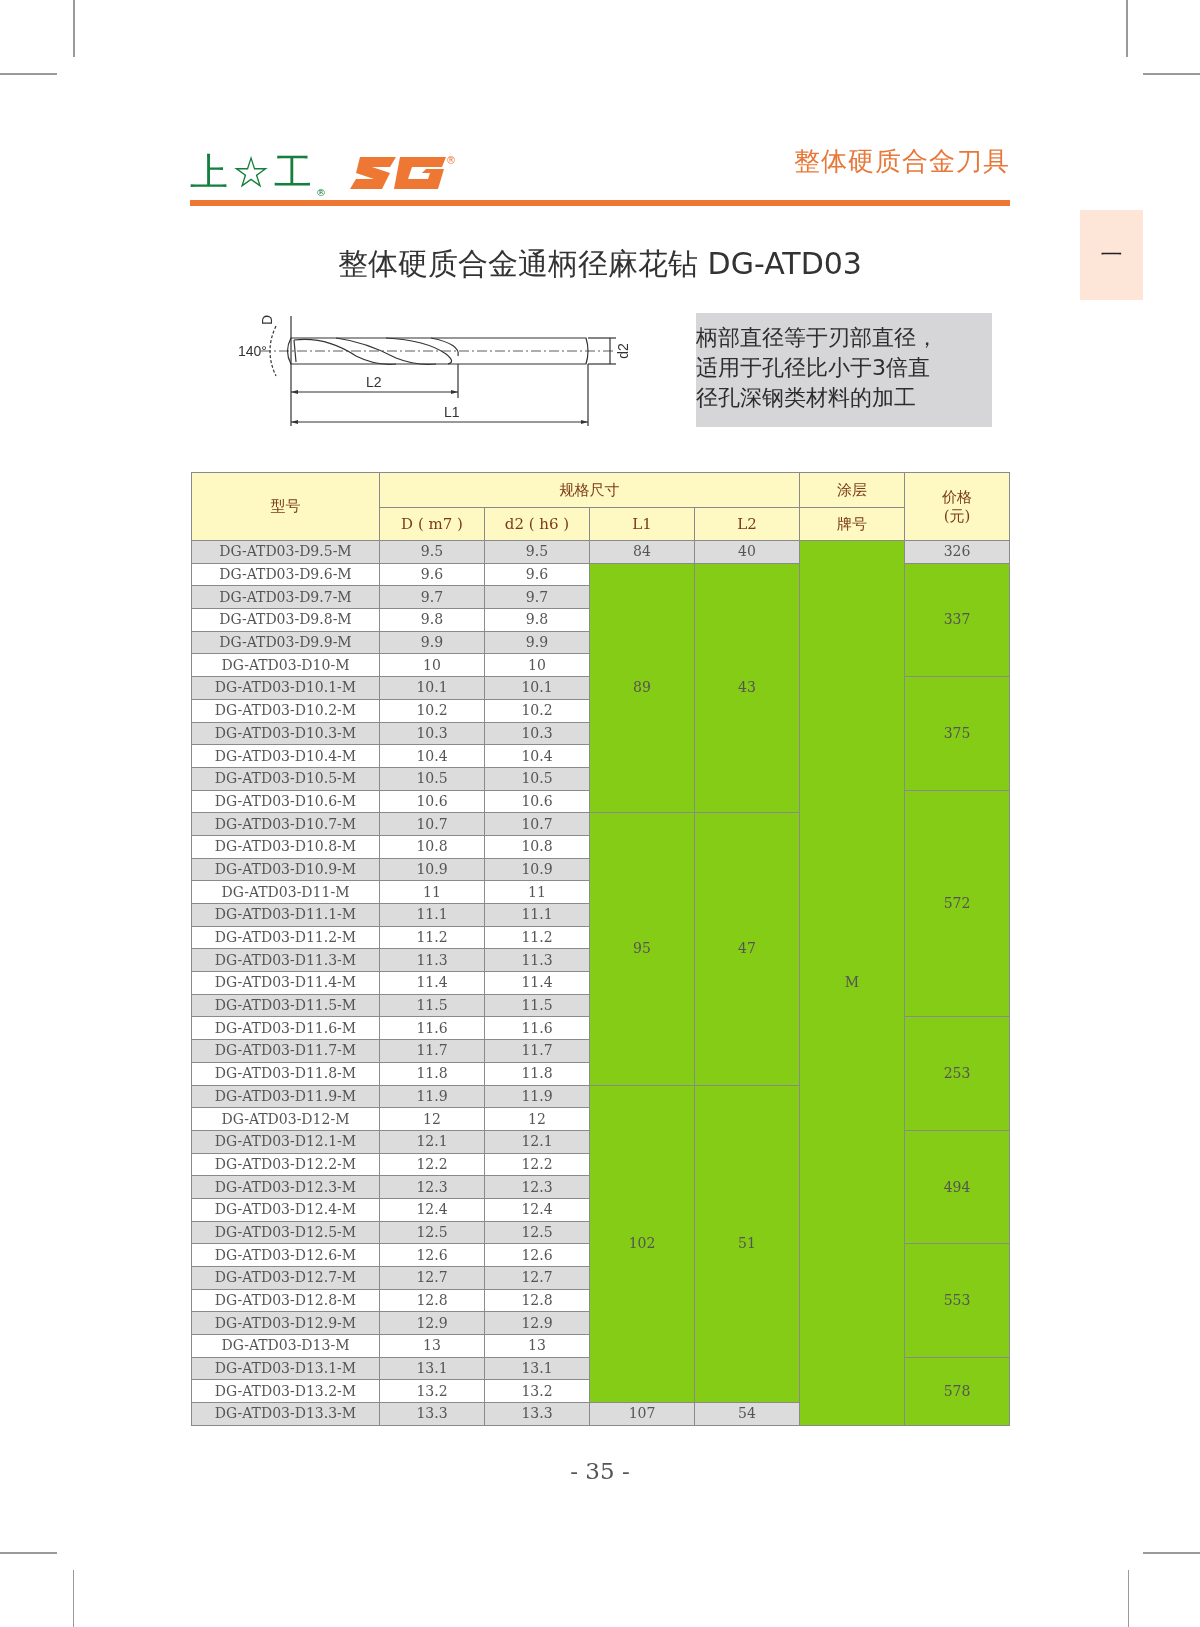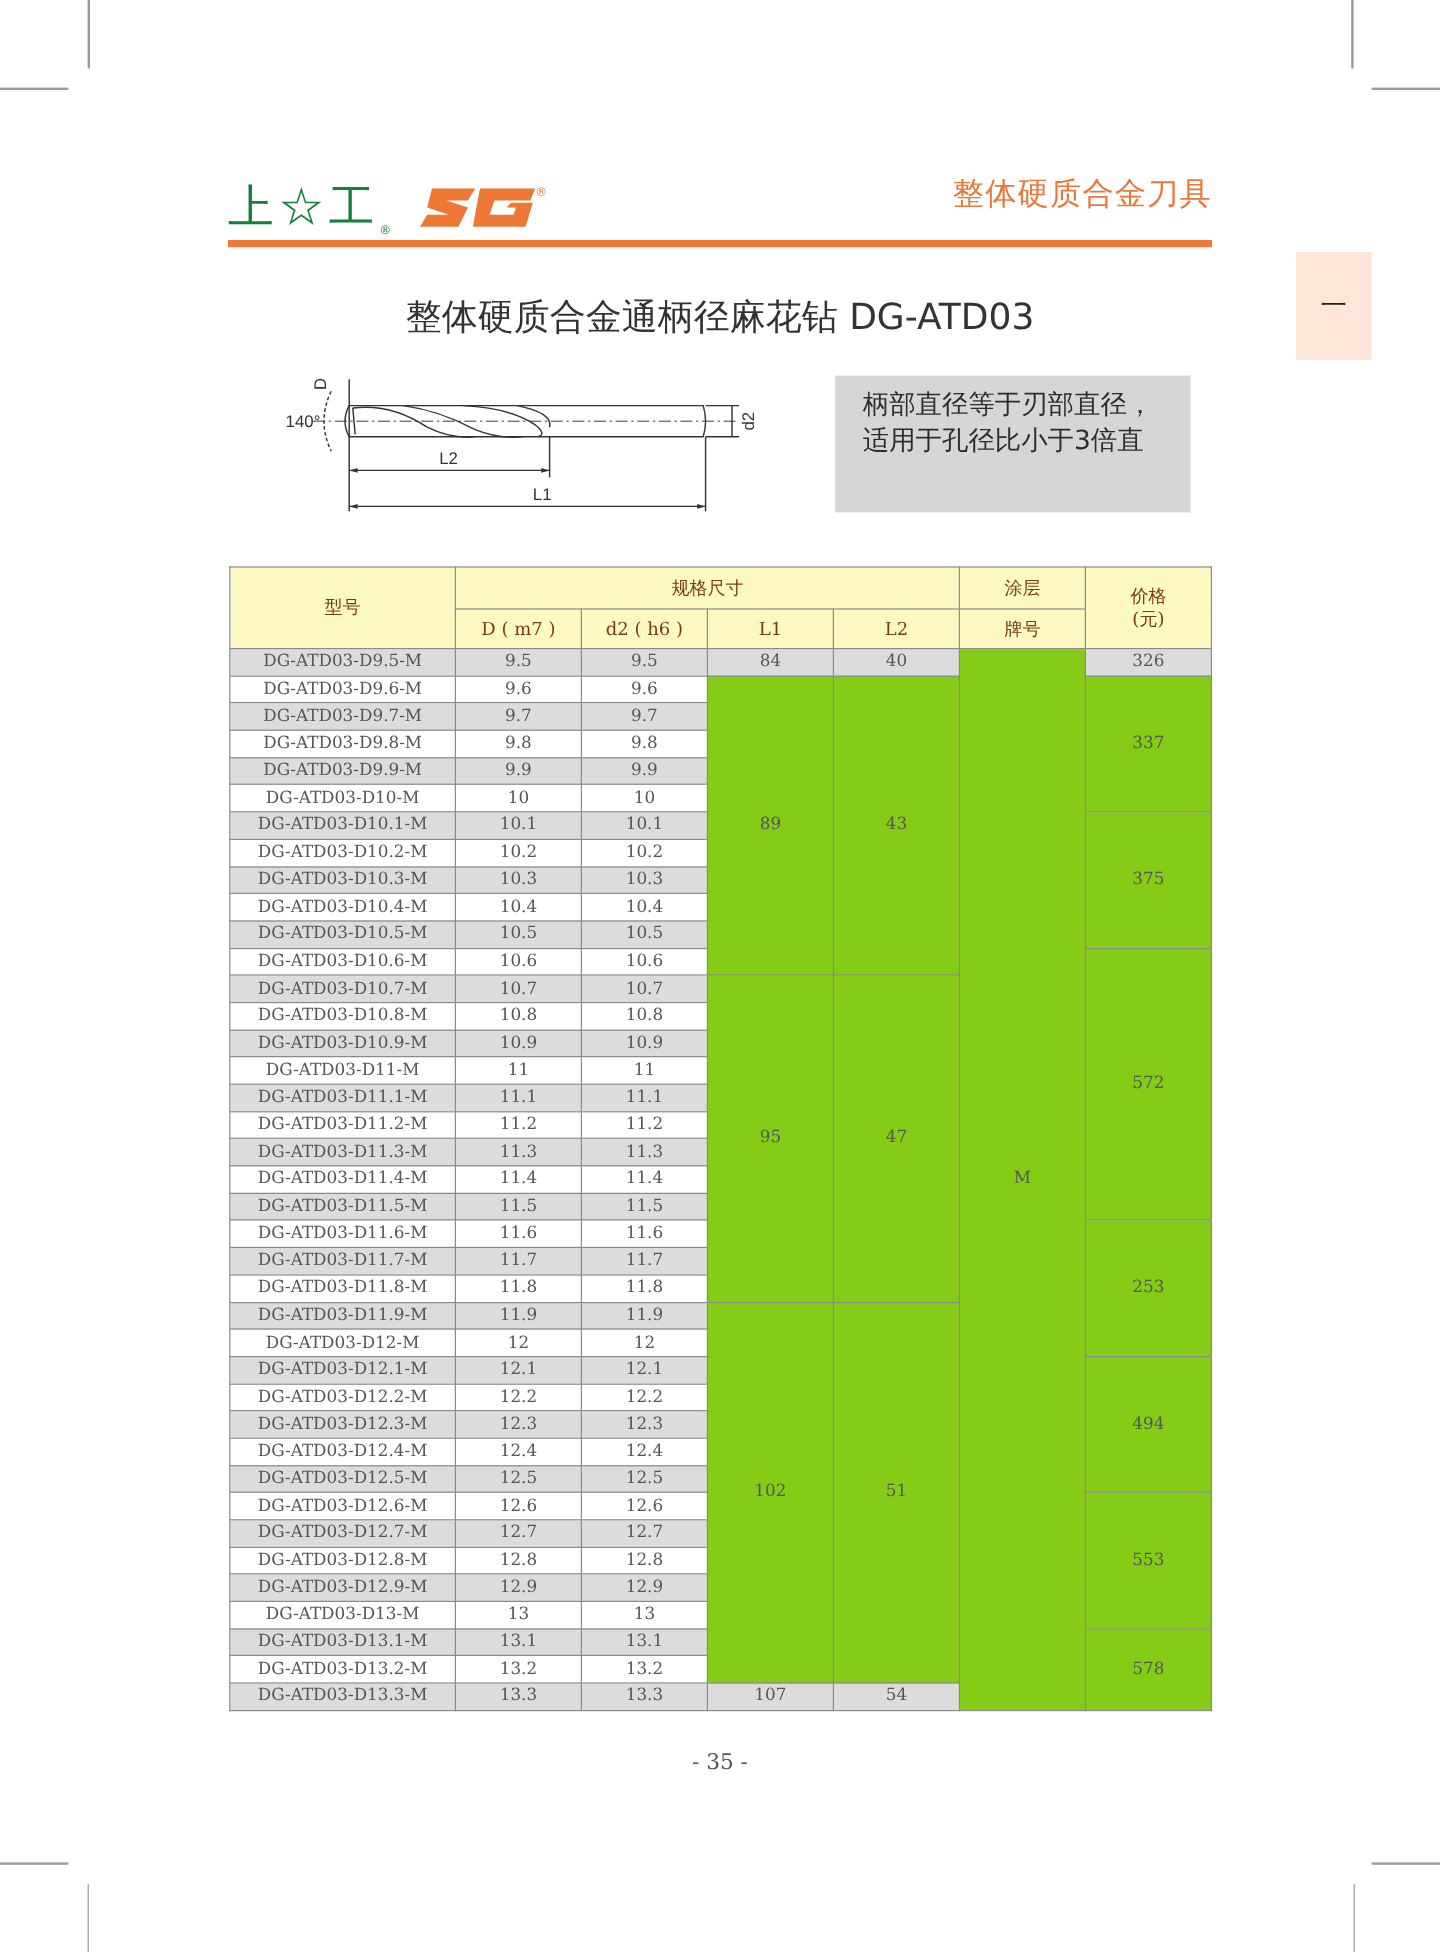--- a/index.html
+++ b/index.html
@@ -9,34 +9,34 @@
   .mark { position: absolute; background: #9a9a9a; }
 
   
   .logo { left: 190px; top: 150px; height: 45px; display: flex; align-items: center; gap: 20px; }
   .brand-bar { left: 190px; top: 200px; width: 820px; height: 6px; background: #ee7733; }
   .section-title { left: 780px; top: 144px; width: 230px; text-align: right; font-size: 26px; color: #e8783a; letter-spacing: 1px; }
   .side-tab { left: 1080px; top: 210px; width: 63px; height: 90px; background: #fde5d8; display: flex; align-items: center; justify-content: center; font-size: 22px; color: #222; }
 
   .page-title { left: 190px; top: 244px; width: 820px; text-align: center; font-size: 30px; color: #333; }
 
-  .desc-box { left: 696px; top: 313px; width: 296px; height: 114px; background: #d6d6d8; box-sizing: border-box; padding: 10px 23px; font-size: 22px; line-height: 30px; color: #2d2d2d; }
+  .desc-box { left: 696px; top: 313px; width: 296px; height: 114px; background: #d6d6d8; box-sizing: border-box; padding: 10px 0; font-size: 22px; line-height: 30px; color: #2d2d2d; }
 
   
   table.spec { position: absolute; left: 191px; top: 472px; border-collapse: collapse; table-layout: fixed;
                font-family: "DejaVu Serif", "Liberation Serif", serif; font-size: 14px; color: #555; }
   table.spec th, table.spec td { border: 1px solid #8a8a8a; text-align: center; padding: 0; }
   table.spec th { background: #fef9c3; color: #7a3a1a; font-weight: normal; font-size: 15px; }
   table.spec thead tr.h1 th { height: 34px; }
   table.spec thead tr.h2 th { height: 32px; }
   table.spec td { height: 21.7px; line-height: 21px; }
   table.spec tr.g td.z { background: #dcdcdd; }
   table.spec td.merge { background: #84cc16; }
 
-  .page-num { left: 540px; top: 1458px; width: 120px; text-align: center; font-size: 18px; color: #555; font-family: "DejaVu Serif", serif; }
+  .page-num { left: 540px; top: 1458px; width: 120px; text-align: center; font-size: 23px; color: #555; font-family: "DejaVu Serif", serif; }
 </style>
 </head>
 <body>
 
 <div class="mark" style="left:73px;top:0;width:1.5px;height:57px;"></div>
 <div class="mark" style="left:0;top:73px;width:57px;height:1.5px;"></div>
 <div class="mark" style="left:1126px;top:0;width:1.5px;height:57px;"></div>
 <div class="mark" style="left:1143px;top:73px;width:57px;height:1.5px;"></div>
 <div class="mark" style="left:0;top:1552px;width:57px;height:1.5px;"></div>
 <div class="mark" style="left:73px;top:1570px;width:1px;height:57px;"></div>
@@ -99,20 +99,21 @@
     <text x="130" y="81">L2</text>
     <text x="208" y="111">L1</text>
     <text x="36" y="14" transform="rotate(-90 36 14)" text-anchor="middle">D</text>
     <text x="392" y="45" transform="rotate(-90 392 45)" text-anchor="middle">d2</text>
   </g>
 </svg>
 
 <div class="abs desc-box">
   <div>柄部直径等于刃部直径，</div>
   <div>适用于孔径比小于3倍直</div>
+  <div>径孔深钢类材料的加工</div>
 </div>
 
 <table class="spec" id="spec-table">
   <colgroup>
     <col style="width:188px">
       <col style="width:105px">
       <col style="width:105px">
     <col style="width:105px">
       <col style="width:105px">
       <col style="width:105px">

